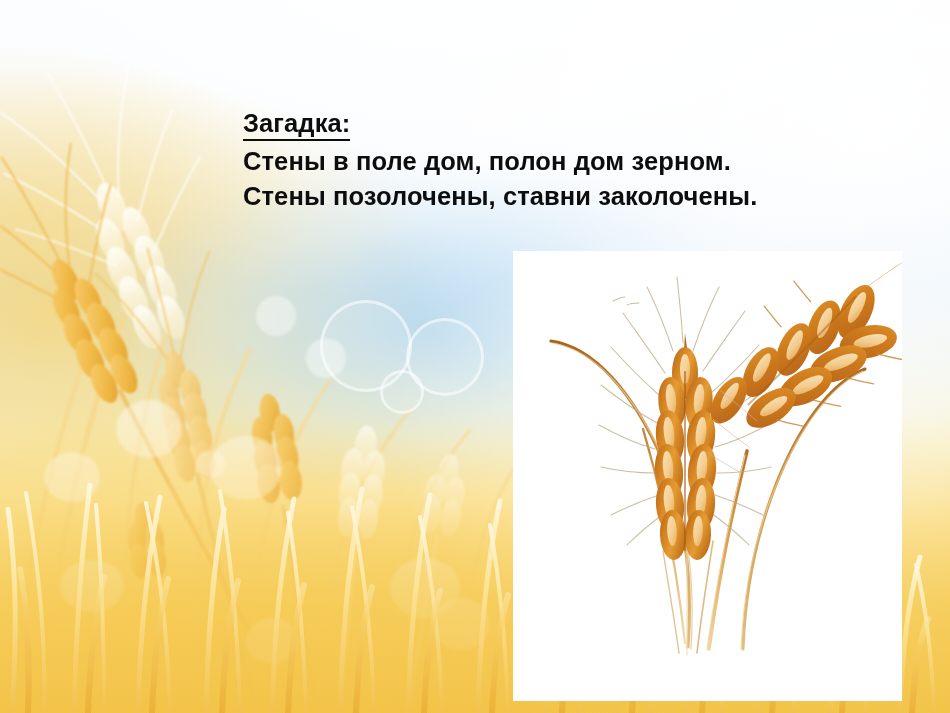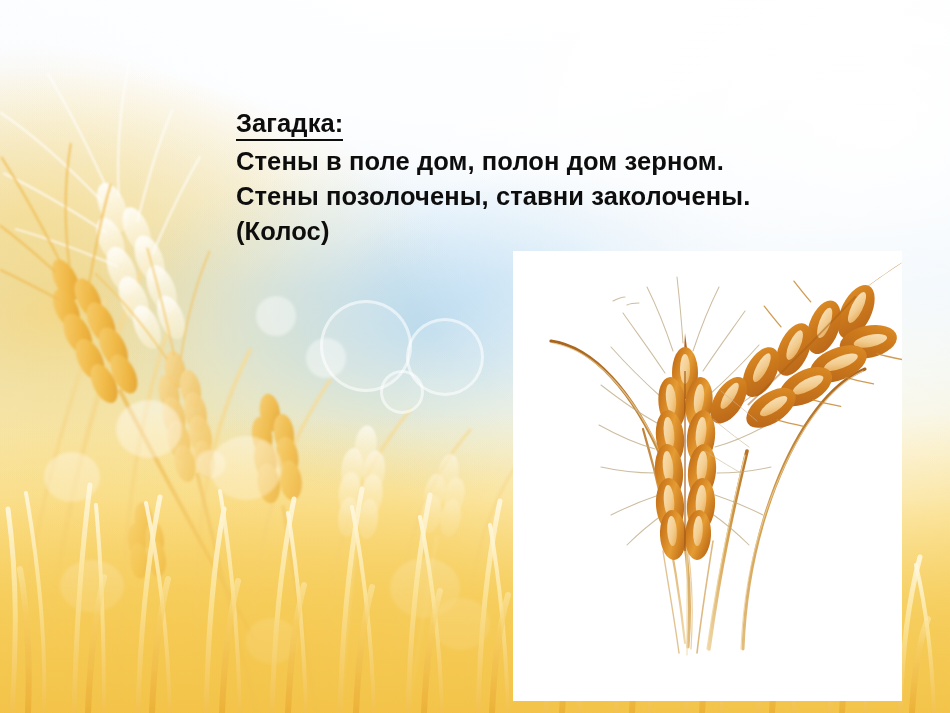--- a/index.html
+++ b/index.html
@@ -83,21 +83,21 @@
     left: 236px;
     top: 106px;
     width: 660px;
     color: #0d0d0d;
     font-size: 25.5px;
     font-weight: bold;
     line-height: 35px;
     letter-spacing: 0.1px;
     white-space: nowrap;
   }
-  .riddle .line { display: block; }
+  .riddle .line { display: block; margin-left: 7px; }
   .riddle .line.underlined {
     display: inline-block;
     border-bottom: 2.6px solid #0d0d0d;
     padding-bottom: 1px;
     line-height: 30px;
     margin-bottom: 3px;
   }
 
   
   .picture-panel {
@@ -347,21 +347,20 @@
           <path d="M 912 300 C 914 264 918 230 928 206" stroke-width="6"></path>
         </g>
       </g>
     </svg>
   </div>
 
   <div class="riddle">
     <span class="line underlined">Загадка:</span>
     <span class="line">Стены в поле дом, полон дом зерном.</span>
     <span class="line">Стены позолочены, ставни заколочены.</span>
-    <span class="line">(Колос)</span>
   </div>
 
   <div class="picture-panel">
     <svg width="389" height="450" viewBox="0 0 389 450">
       <defs>
         <linearGradient id="grainMain" x1="0" y1="0" x2="1" y2="0.6">
           <stop offset="0%" stop-color="#b4631a"></stop>
           <stop offset="30%" stop-color="#d17f1f"></stop>
           <stop offset="62%" stop-color="#e59c33"></stop>
           <stop offset="100%" stop-color="#c27019"></stop>

